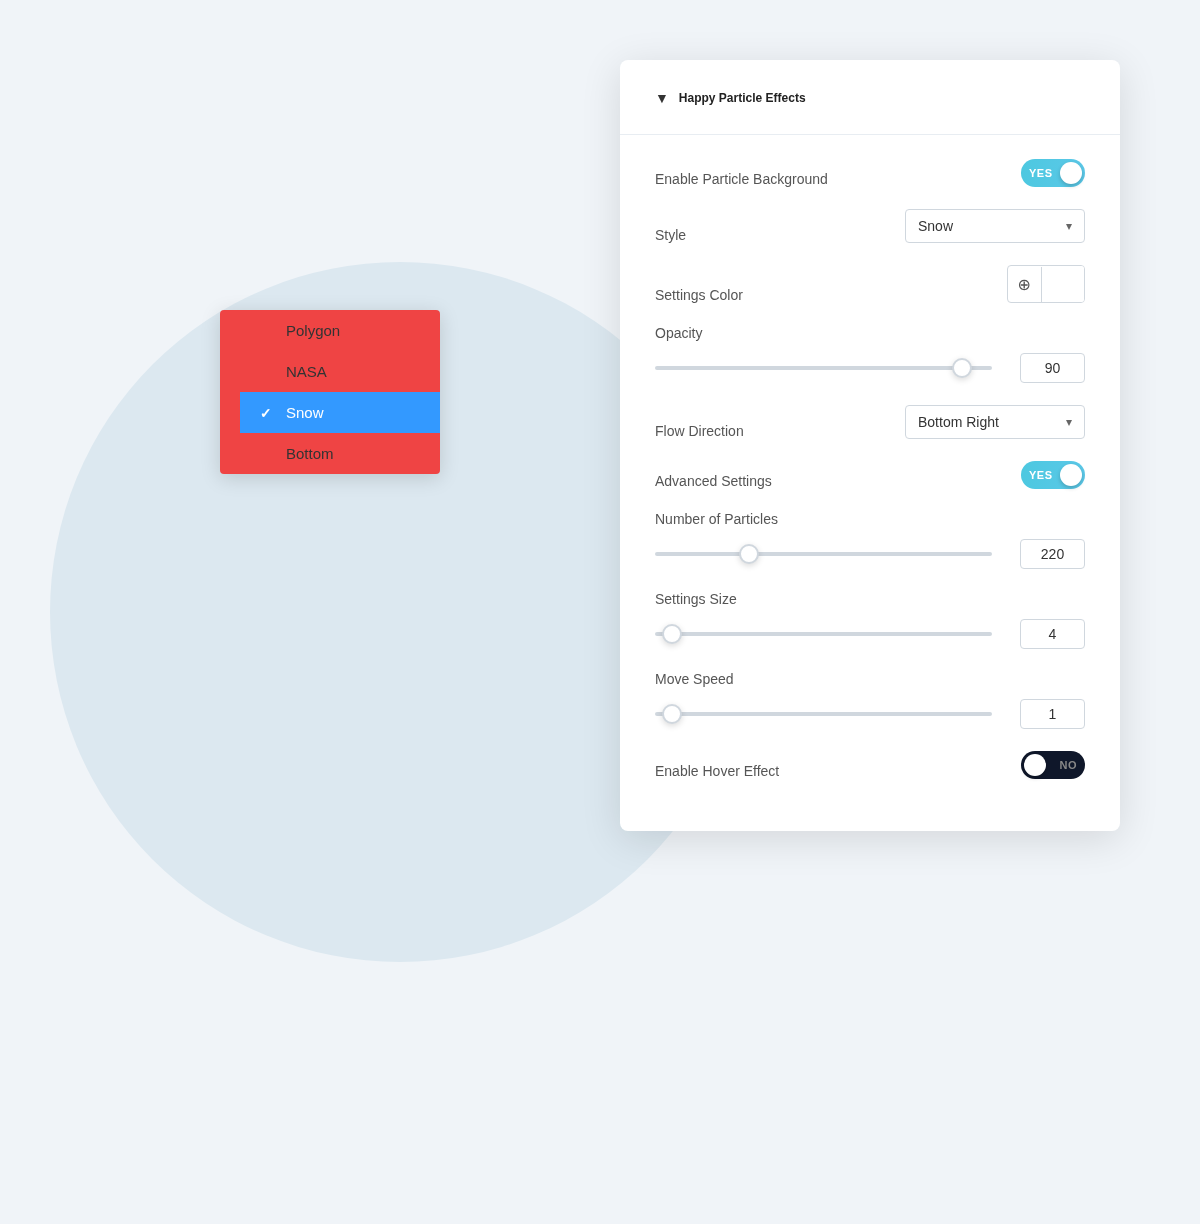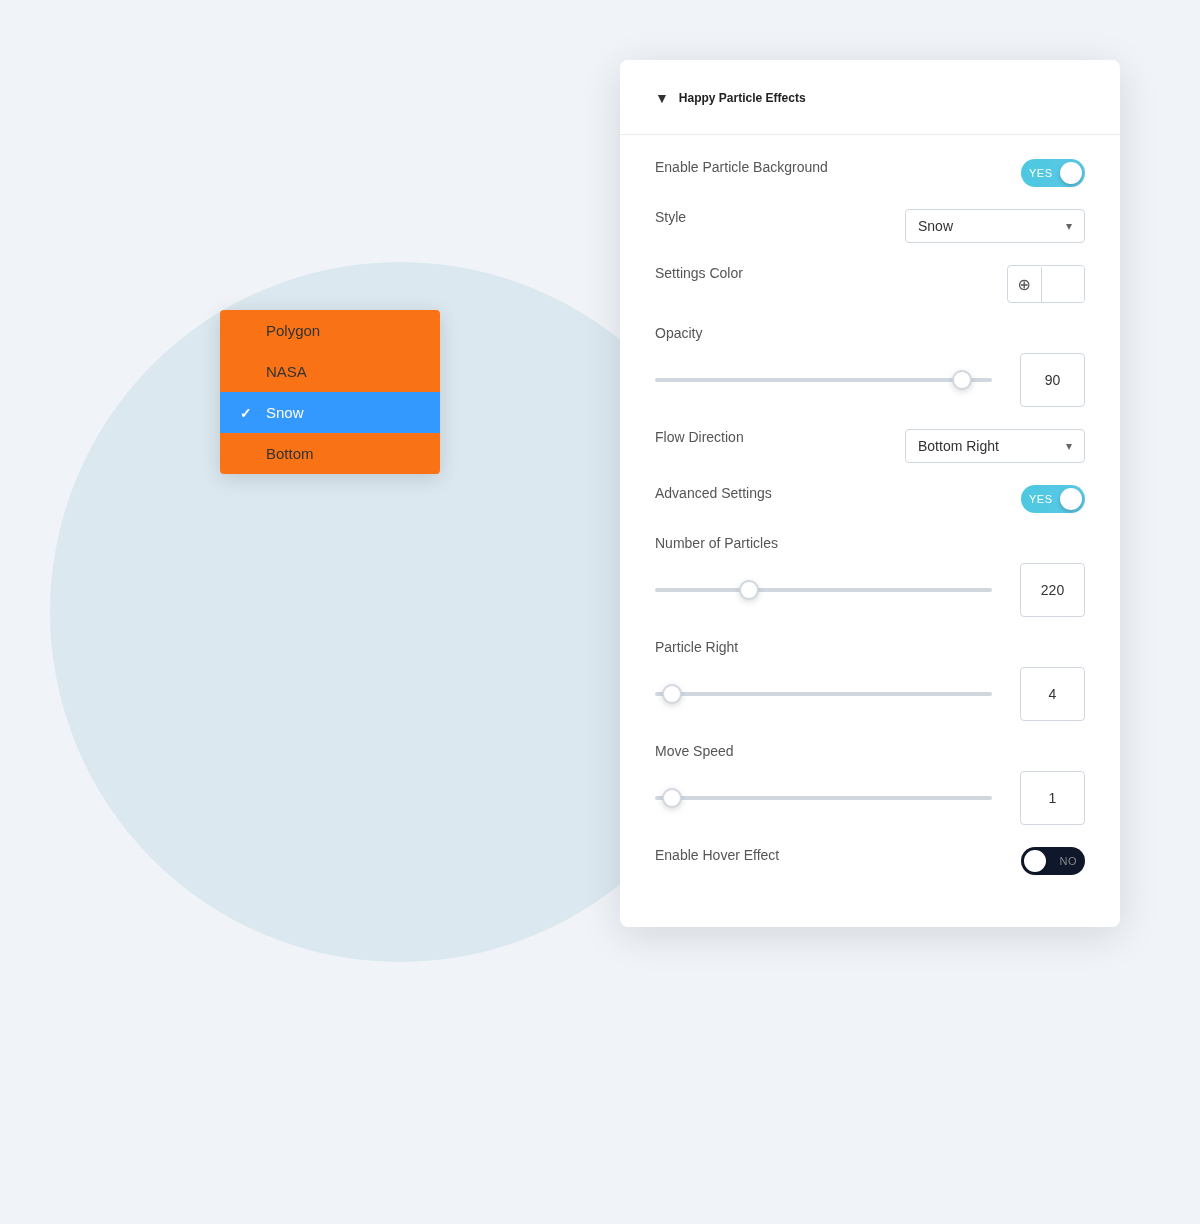--- a/index.html
+++ b/index.html
@@ -36,26 +36,27 @@
       width: 100%;
       height: 100%;
       padding: 60px 80px;
     }
 
     
     .dropdown-popup {
       position: absolute;
       left: 220px;
       top: 310px;
-      background: #f97316;
+      background: #ef4444;
       border-radius: 4px;
       box-shadow: 0 4px 20px rgba(0,0,0,0.15);
       z-index: 10;
       width: 220px;
       overflow: hidden;
+      padding-left: 20px;
     }
 
     .dropdown-popup-item {
       padding: 12px 20px;
       font-size: 15px;
       color: #333;
       cursor: pointer;
       display: flex;
       align-items: center;
       gap: 10px;
@@ -101,21 +102,21 @@
     }
 
     .divider {
       height: 1px;
       background: #e8edf2;
       margin: 0 -35px 24px;
     }
 
     .setting-row {
       display: flex;
-      align-items: flex-start;
+      align-items: flex-end;
       justify-content: space-between;
       margin-bottom: 22px;
     }
 
     .setting-label {
       font-size: 14px;
       color: #555;
       font-weight: 400;
     }
 
@@ -132,21 +133,21 @@
     .toggle.on {
       background: linear-gradient(to right, #4dc8e0, #5bc8e8);
     }
 
     .toggle.off {
       background: #0f172a;
     }
 
     .toggle-label {
       font-size: 11px;
-      font-weight: 400;
+      font-weight: 700;
       color: #fff;
       position: absolute;
       left: 8px;
       letter-spacing: 0.5px;
     }
 
     .toggle-knob {
       position: absolute;
       right: 3px;
       width: 22px;
@@ -244,21 +245,21 @@
       border: 2px solid #d0d7de;
       box-shadow: 0 2px 6px rgba(0,0,0,0.15);
       top: 50%;
       transform: translateY(-50%);
       cursor: pointer;
     }
 
     .slider-value-box {
       border: 1px solid #d0d7de;
       border-radius: 4px;
-      padding: 18px 10px;
+      padding: 6px 10px;
       font-size: 14px;
       color: #333;
       width: 65px;
       text-align: center;
       margin-left: 16px;
     }
 
     
     .thumb-opacity { right: 6%; }
     
@@ -356,21 +357,21 @@
       <span class="setting-label">Number of Particles</span>
       <div class="slider-row">
         <div class="slider-track">
           <div class="slider-thumb thumb-particles"></div>
         </div>
         <div class="slider-value-box">220</div>
       </div>
     </div>
 
     <div class="slider-section">
-      <span class="setting-label">Particle Right</span>
+      <span class="setting-label">Settings Size</span>
       <div class="slider-row">
         <div class="slider-track">
           <div class="slider-thumb thumb-size"></div>
         </div>
         <div class="slider-value-box">4</div>
       </div>
     </div>
 
     <div class="slider-section">
       <span class="setting-label">Move Speed</span>

